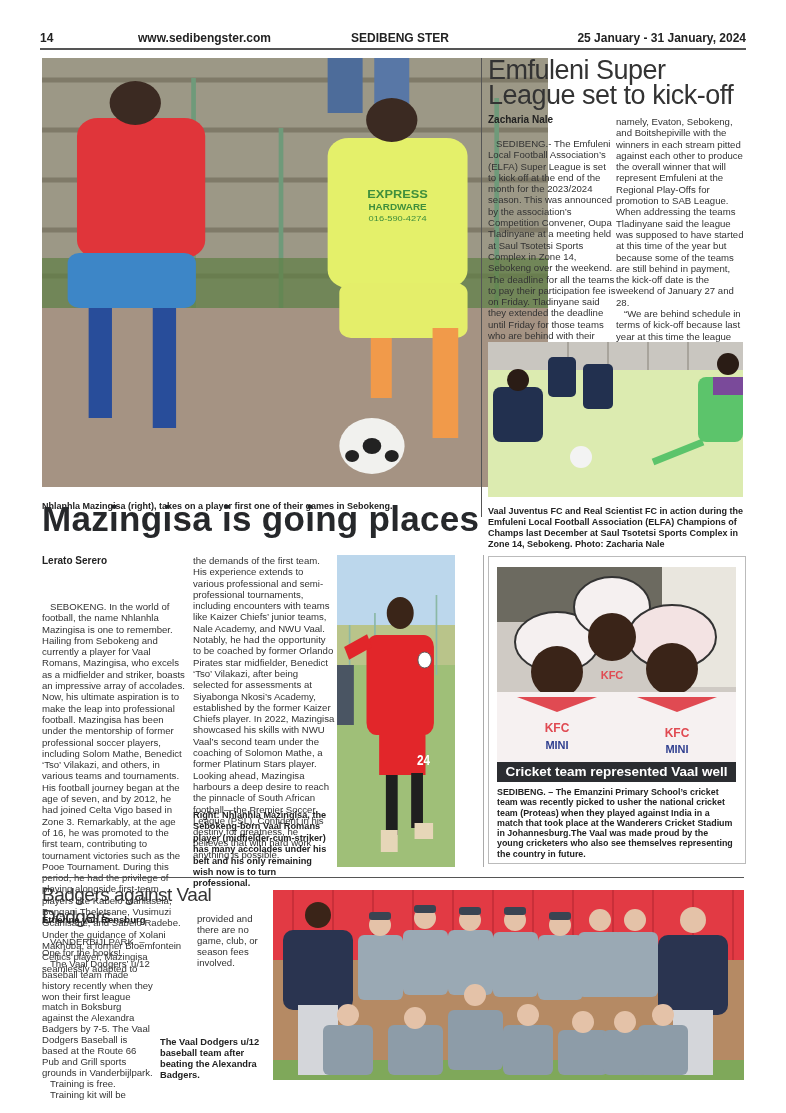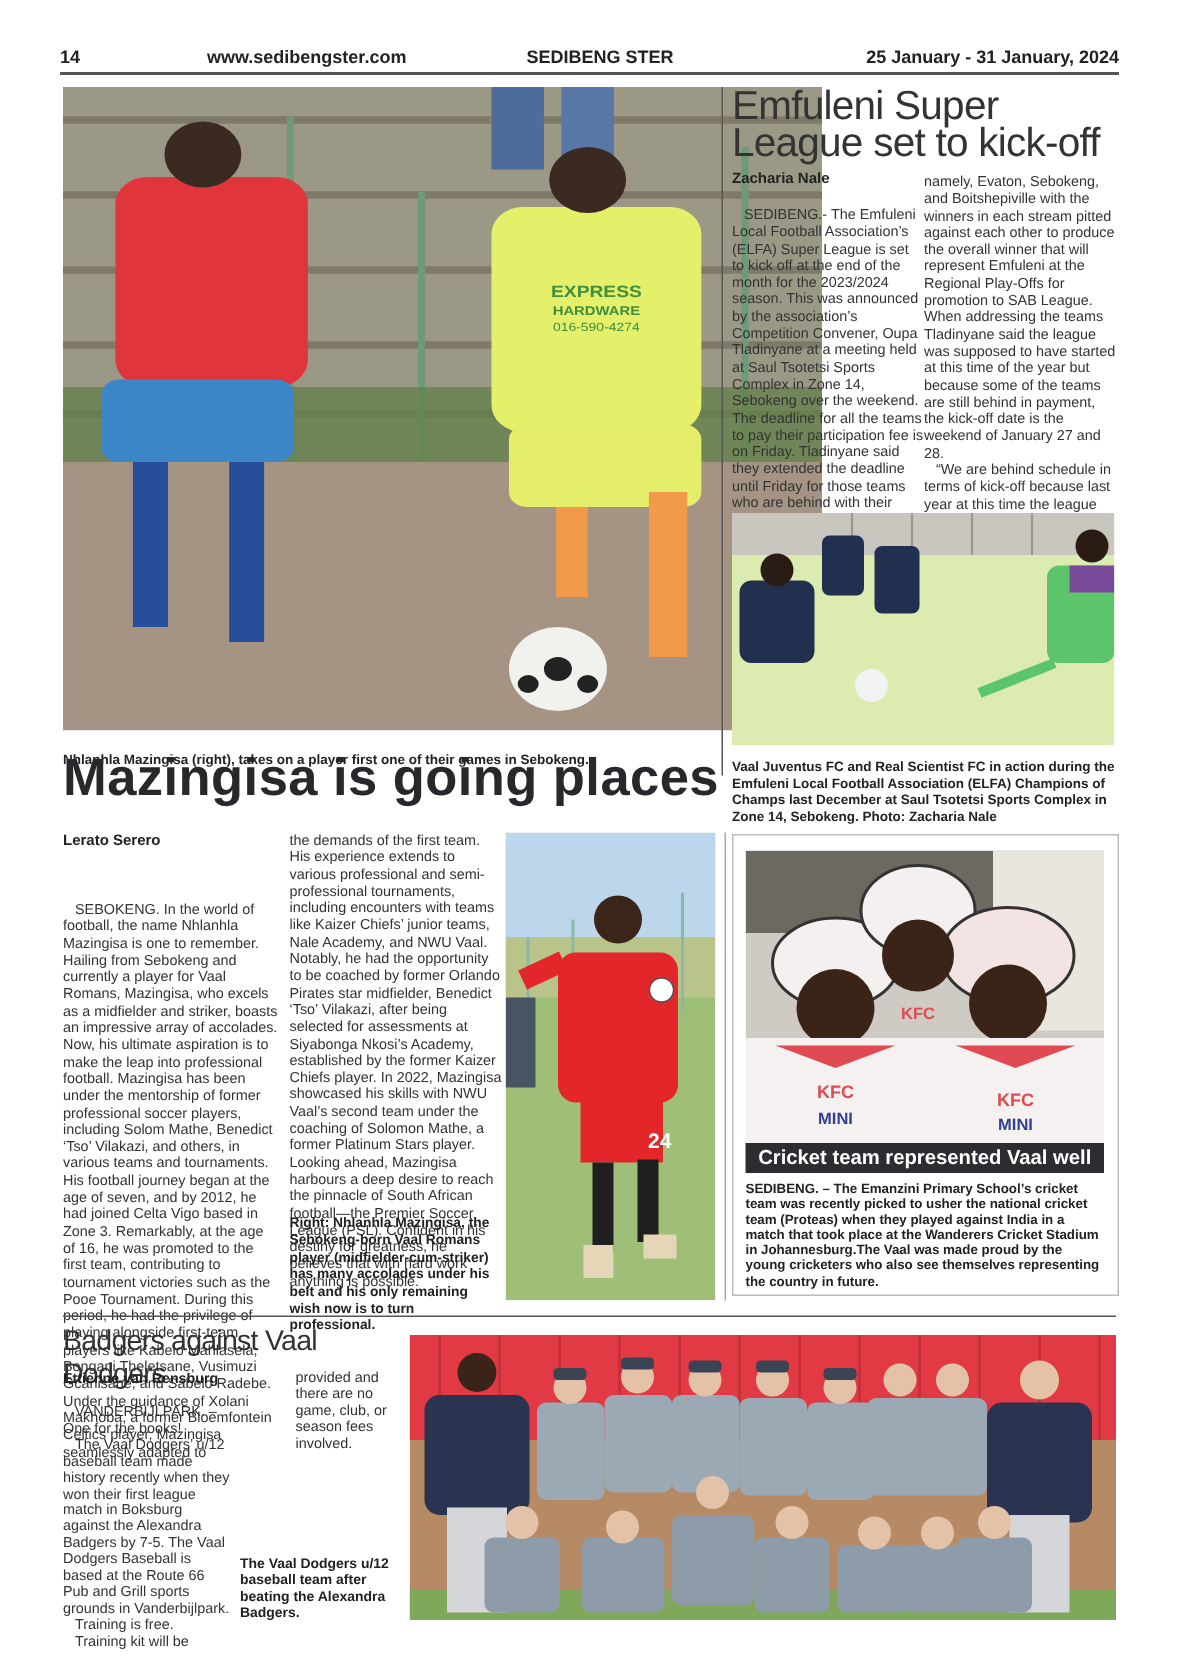--- a/index.html
+++ b/index.html
@@ -121,21 +121,21 @@
 <div class="abs byline" style="left:42px; top:555px;">Lerato Serero</div>
 
 <div class="abs body-text" style="left:42px; top:601px; width:144px;">
   <p>SEBOKENG. In the world of football, the name Nhlanhla Mazingisa is one to remember. Hailing from Sebokeng and currently a player for Vaal Romans, Mazingisa, who excels as a midfielder and striker, boasts an impressive array of accolades. Now, his ultimate aspiration is to make the leap into professional football. Mazingisa has been under the mentorship of former professional soccer players, including Solom Mathe, Benedict ‘Tso’ Vilakazi, and others, in various teams and tournaments. His football journey began at the age of seven, and by 2012, he had joined Celta Vigo based in Zone 3. Remarkably, at the age of 16, he was promoted to the first team, contributing to tournament victories such as the Pooe Tournament. During this period, he had the privilege of playing alongside first-team players like Kabelo Mahlasela, Bongani Theletsane, Vusimuzi Gcanisane, and Sabelo Radebe. Under the guidance of Xolani Makhoba, a former Bloemfontein Celtics player, Mazingisa seamlessly adapted to</p>
 </div>
 <div class="abs body-text" style="left:193px; top:555px; width:142px;">
   <p style="text-indent:0;">the demands of the first team. His experience extends to various professional and semi-professional tournaments, including encounters with teams like Kaizer Chiefs’ junior teams, Nale Academy, and NWU Vaal. Notably, he had the opportunity to be coached by former Orlando Pirates star midfielder, Benedict ‘Tso’ Vilakazi, after being selected for assessments at Siyabonga Nkosi’s Academy, established by the former Kaizer Chiefs player. In 2022, Mazingisa showcased his skills with NWU Vaal’s second team under the coaching of Solomon Mathe, a former Platinum Stars player. Looking ahead, Mazingisa harbours a deep desire to reach the pinnacle of South African football—the Premier Soccer League (PSL). Confident in his destiny for greatness, he believes that with hard work anything is possible.</p>
 </div>
 <div class="abs caption" style="left:193px; top:810px; width:140px; font-size:9.2px; line-height:11.4px;">Right: Nhlanhla Mazingisa, the Sebokeng-born Vaal Romans player (midfielder-cum-striker) has many accolades under his belt and his only remaining wish now is to turn professional.</div>
 
-<div class="photo" style="left:337px; top:555px; width:140px; height:312px;">
+<div class="photo" style="left:337px; top:555px; width:118px; height:312px;">
   <svg viewBox="0 0 140 312" preserveAspectRatio="none">
     <rect width="140" height="312" fill="#9fbf78"></rect>
     <rect width="140" height="70" fill="#bcd7ec"></rect>
     <rect y="70" width="140" height="40" fill="#b9c48a"></rect>
     <g stroke="#8bb8a6" stroke-width="2">
         <line x1="15" y1="70" x2="15" y2="140"></line>
         <line x1="45" y1="58" x2="45" y2="110"></line>
         <line x1="118" y1="40" x2="118" y2="120"></line>
       </g>
     <circle cx="75" cy="58" r="16" fill="#3a2518"></circle>

